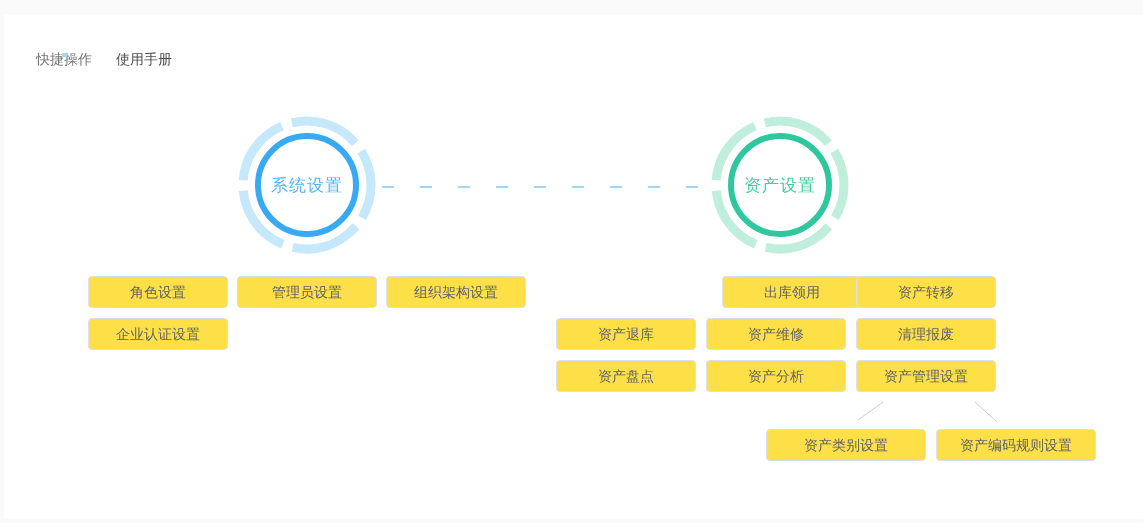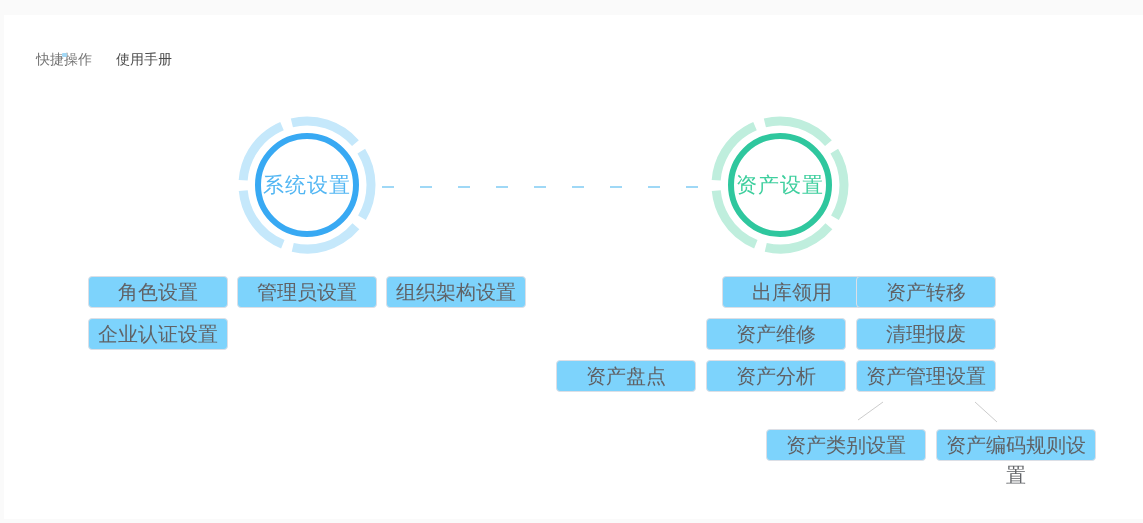--- a/index.html
+++ b/index.html
@@ -32,43 +32,43 @@
     width: 5px; height: 4px;
     background: #a3d8f5;
     border-radius: 1px;
   }
   
   .node { position: absolute; width: 142px; height: 142px; }
   .node svg { position: absolute; left: 0; top: 0; }
   .node-label {
     position: absolute; left: 0; top: 0; width: 142px; height: 142px;
     display: flex; align-items: center; justify-content: center;
-    font-size: 21px;
+    font-size: 17px;
     letter-spacing: 1px;
   }
   .node-system { left: 232px; top: 99px; }
   .node-system .node-label { color: #52b6f3; }
   .node-asset { left: 705px; top: 99px; }
   .node-asset .node-label { color: #3ecf9e; }
   
   .connector {
     position: absolute;
     left: 378px; top: 171px;
     width: 326px; height: 2px;
     background: repeating-linear-gradient(to right, #9fd8f6 0px, #9fd8f6 12px, transparent 12px, transparent 38px);
   }
   
   .btn {
     position: absolute;
     width: 140px; height: 32px;
     line-height: 30px;
-    background: #7dd3fc;
+    background: #fde047;
     border: 1px solid #dcdfe6;
     border-radius: 4px;
-    font-size: 20px;
+    font-size: 14px;
     color: #606266;
     text-align: center;
     cursor: pointer;
     font-family: "Liberation Sans", "DejaVu Sans", sans-serif;
     padding: 0;
   }
   .btn.wide { width: 160px; }
   
   .b-sys-0 { left: 84px;  top: 261px; }
   .b-sys-1 { left: 233px; top: 261px; }
@@ -117,20 +117,21 @@
     <div class="node-label">资产设置</div>
   </div>
 
   <button class="btn b-sys-0">角色设置</button>
   <button class="btn b-sys-1">管理员设置</button>
   <button class="btn b-sys-2">组织架构设置</button>
   <button class="btn b-sys-3">企业认证设置</button>
 
   <button class="btn b-ast-1">出库领用</button>
   <button class="btn b-ast-2">资产转移</button>
+  <button class="btn b-ast-3">资产退库</button>
   <button class="btn b-ast-4">资产维修</button>
   <button class="btn b-ast-5">清理报废</button>
   <button class="btn b-ast-6">资产盘点</button>
   <button class="btn b-ast-7">资产分析</button>
   <button class="btn b-ast-8">资产管理设置</button>
 
   <svg class="diagonals" width="170" height="35" viewBox="0 0 170 35">
     <line x1="39" y1="7" x2="14" y2="25" stroke="#cccccc" stroke-width="1"></line>
     <line x1="131" y1="7" x2="153" y2="27" stroke="#cccccc" stroke-width="1"></line>
   </svg>

